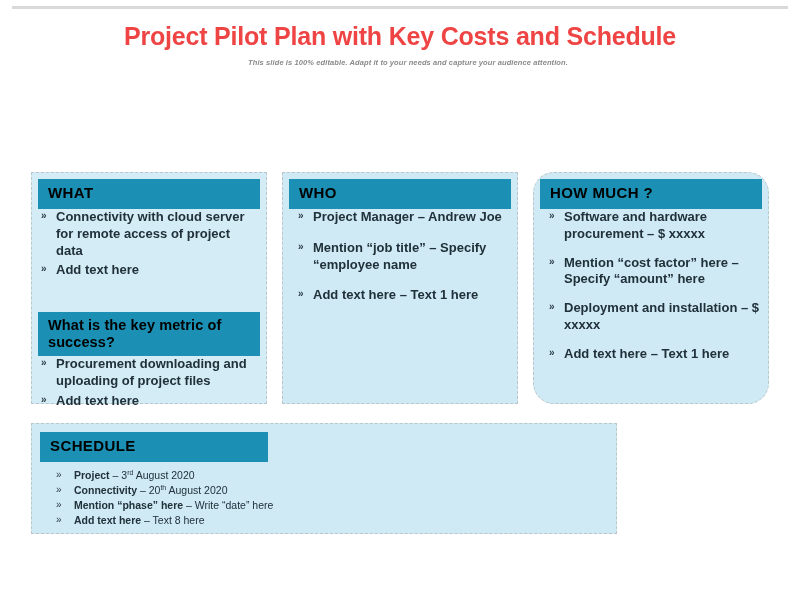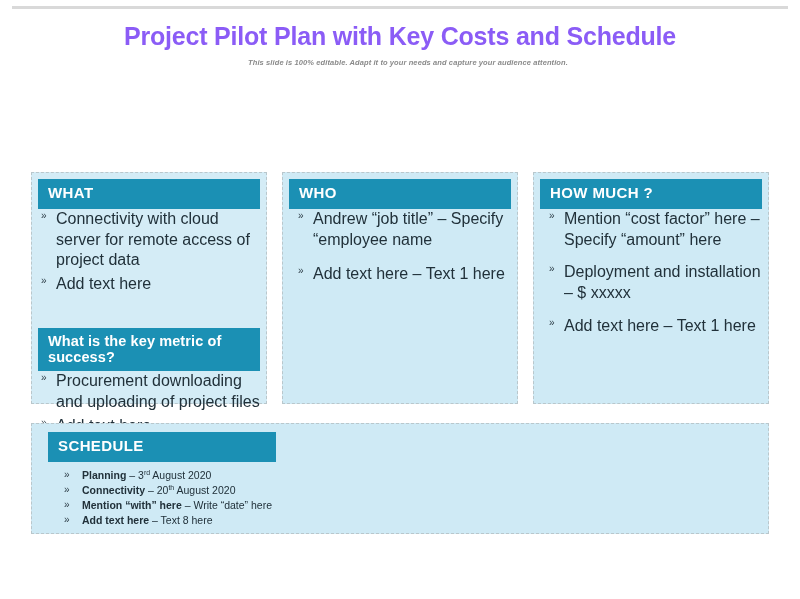--- a/index.html
+++ b/index.html
@@ -35,21 +35,21 @@
   .header {
     position: absolute;
     top: 22px;
     left: 0;
     width: 800px;
     text-align: center;
   }
   .slide-title {
     font-size: 25px;
     font-weight: bold;
-    color: #8b5cf6;
+    color: #ef4444;
     letter-spacing: -0.2px;
     line-height: 1.15;
     margin: 0;
   }
   .slide-subtitle {
     margin: 7px 0 0 16px;
     font-size: 7.5px;
     font-style: italic;
     font-weight: bold;
     color: #8a8a8a;
@@ -71,25 +71,25 @@
     width: 236px;
     height: 232px;
     background: #cfeaf5;
     border: 1px dashed #b9c7cc;
     padding: 6px 6px 8px 6px;
     display: flex;
     flex-direction: column;
   }
   .card.what { background: #d4ecf6; }
   .card.who { background: #cfeaf5; }
-  .card.howmuch { background: #cfeaf5; }
+  .card.howmuch { background: #cfeaf5; border-radius: 21px; }
 
   .bar {
     background: #1b90b4;
-    color: #ffffff;
+    color: #000000;
     font-size: 15px;
     font-weight: bold;
     letter-spacing: 0.4px;
     padding: 6px 10px 7px 10px;
     line-height: 1.12;
     box-sizing: border-box;
     flex: none;
   }
   .bar.sub {
     font-size: 14.5px;
@@ -101,24 +101,24 @@
   
   ul.bullets {
     list-style: none;
     margin: 0;
     padding: 0;
     flex: none;
   }
   ul.bullets li {
     position: relative;
     padding-left: 18px;
-    font-size: 16px;
+    font-size: 13px;
     line-height: 1.3;
     color: #21313a;
-    font-weight: normal;
+    font-weight: bold;
   }
   ul.bullets li::before {
     content: "»";
     position: absolute;
     left: 3px;
     top: 0;
     color: #2b3b45;
     font-size: 10px;
     line-height: 1.35;
   }
@@ -133,26 +133,26 @@
   .list-who li { margin-bottom: 14px; padding-left: 18px; }
 
   .list-howmuch { margin-top: 13px; padding-left: 6px !important; }
   .list-howmuch li { margin-bottom: 12px; padding-left: 18px; }
 
   
   .schedule {
     position: absolute;
     top: 423px;
     left: 31px;
-    width: 738px;
+    width: 586px;
     height: 111px;
     box-sizing: border-box;
     background: #cfeaf5;
     border: 1px dashed #b9c7cc;
-    padding: 8px 8px 8px 16px;
+    padding: 8px 8px 8px 8px;
   }
   .schedule .bar {
     display: inline-block;
     min-width: 228px;
   }
   ul.list-schedule {
     list-style: none;
     margin: 6px 0 0 0;
     padding: 0 0 0 6px;
   }
@@ -206,47 +206,49 @@
       <div class="bar sub">What is the key metric of success?</div>
       <ul class="bullets list-what-b">
         <li>Procurement downloading and uploading of project files</li>
         <li>Add text here</li>
       </ul>
     </div>
 
     <div class="card who">
       <div class="bar">WHO</div>
       <ul class="bullets list-who">
-        <li>Andrew “job title” – Specify “employee name</li>
+        <li>Project Manager – Andrew Joe</li>
+        <li>Mention “job title” – Specify “employee name</li>
         <li>Add text here – Text 1 here</li>
       </ul>
     </div>
 
     <div class="card howmuch">
       <div class="bar">HOW MUCH ?</div>
       <ul class="bullets list-howmuch">
+        <li>Software and hardware procurement – $ xxxxx</li>
         <li>Mention “cost factor” here – Specify “amount” here</li>
         <li>Deployment and installation – $ xxxxx</li>
         <li>Add text here – Text 1 here</li>
       </ul>
     </div>
 
   </div>
 
   <div class="schedule">
     <div class="bar">SCHEDULE</div>
     <ul class="list-schedule">
       <li>
-        <span class="lbl">Planning</span><span> – </span><span>3</span><sup>rd</sup><span> August 2020</span>
+        <span class="lbl">Project</span><span> – </span><span>3</span><sup>rd</sup><span> August 2020</span>
       </li>
       <li>
         <span class="lbl">Connectivity</span><span> – </span><span>20</span><sup>th</sup><span> August 2020</span>
       </li>
       <li>
-        <span class="lbl">Mention “with” here</span><span> – </span><span>Write “date” here</span><sup></sup><span></span>
+        <span class="lbl">Mention “phase” here</span><span> – </span><span>Write “date” here</span><sup></sup><span></span>
       </li>
       <li>
         <span class="lbl">Add text here</span><span> – </span><span>Text 8 here</span><sup></sup><span></span>
       </li>
     </ul>
   </div>
 
 </div>
 
 </body></html>

